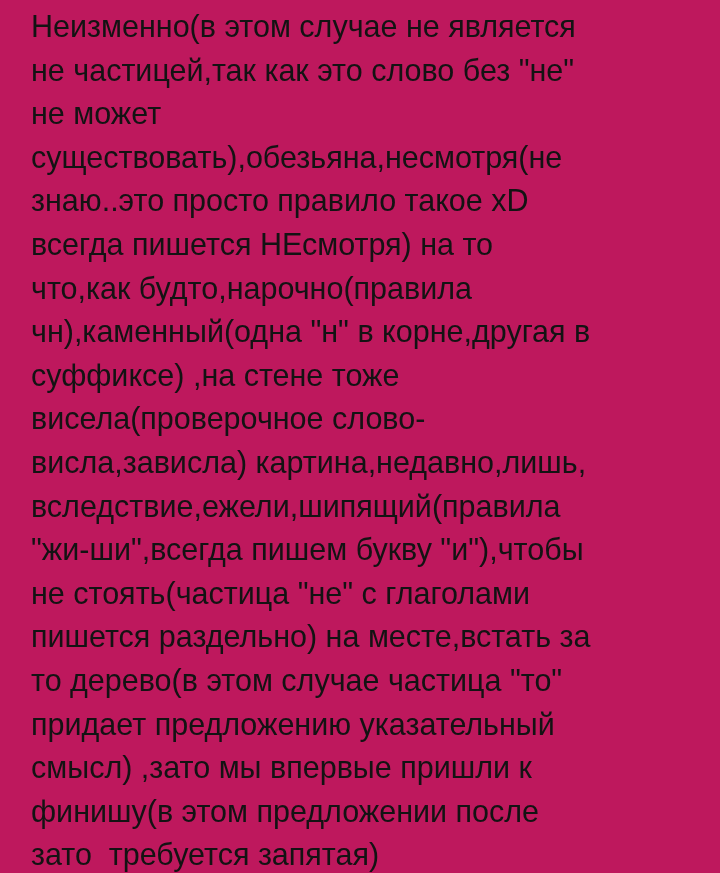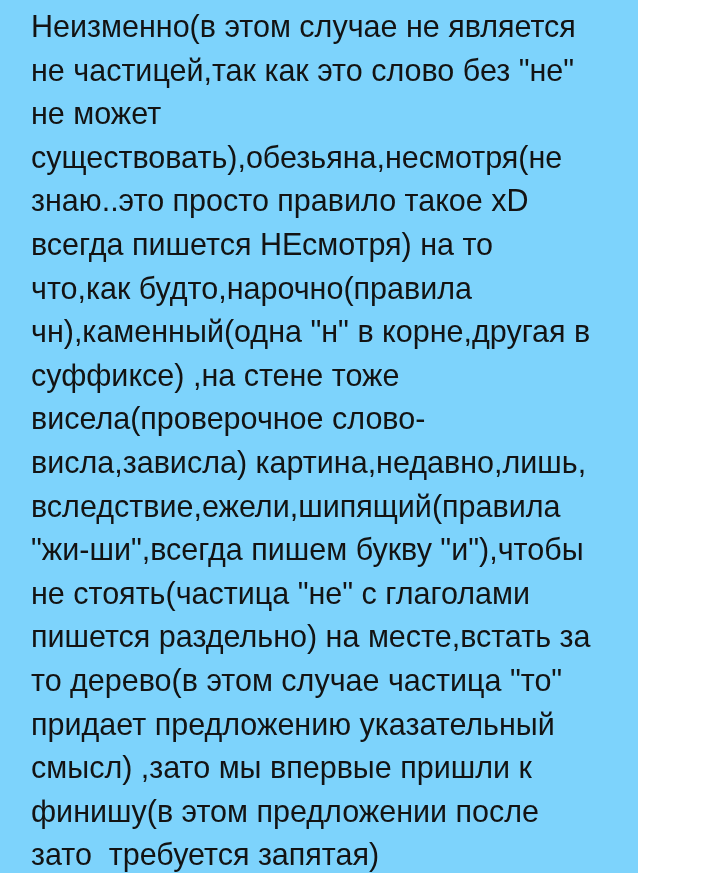--- a/index.html
+++ b/index.html
@@ -8,24 +8,24 @@
   }
   body {
     width: 720px;
     height: 873px;
     background: #ffffff;
     overflow: hidden;
     font-family: "Liberation Sans", "DejaVu Sans", sans-serif;
   }
   .answer-page {
     box-sizing: border-box;
-    width: 638px;
+    width: 720px;
     height: 873px;
     padding: 5px 26px 0 31px;
-    background: #7dd3fc;
+    background: #be185d;
   }
   .answer-text {
     margin: 0;
     color: #131313;
     font-size: 30.5px;
     line-height: 43.6px;
     letter-spacing: 0px;
     white-space: pre-wrap;      
     word-break: keep-all;
   }

